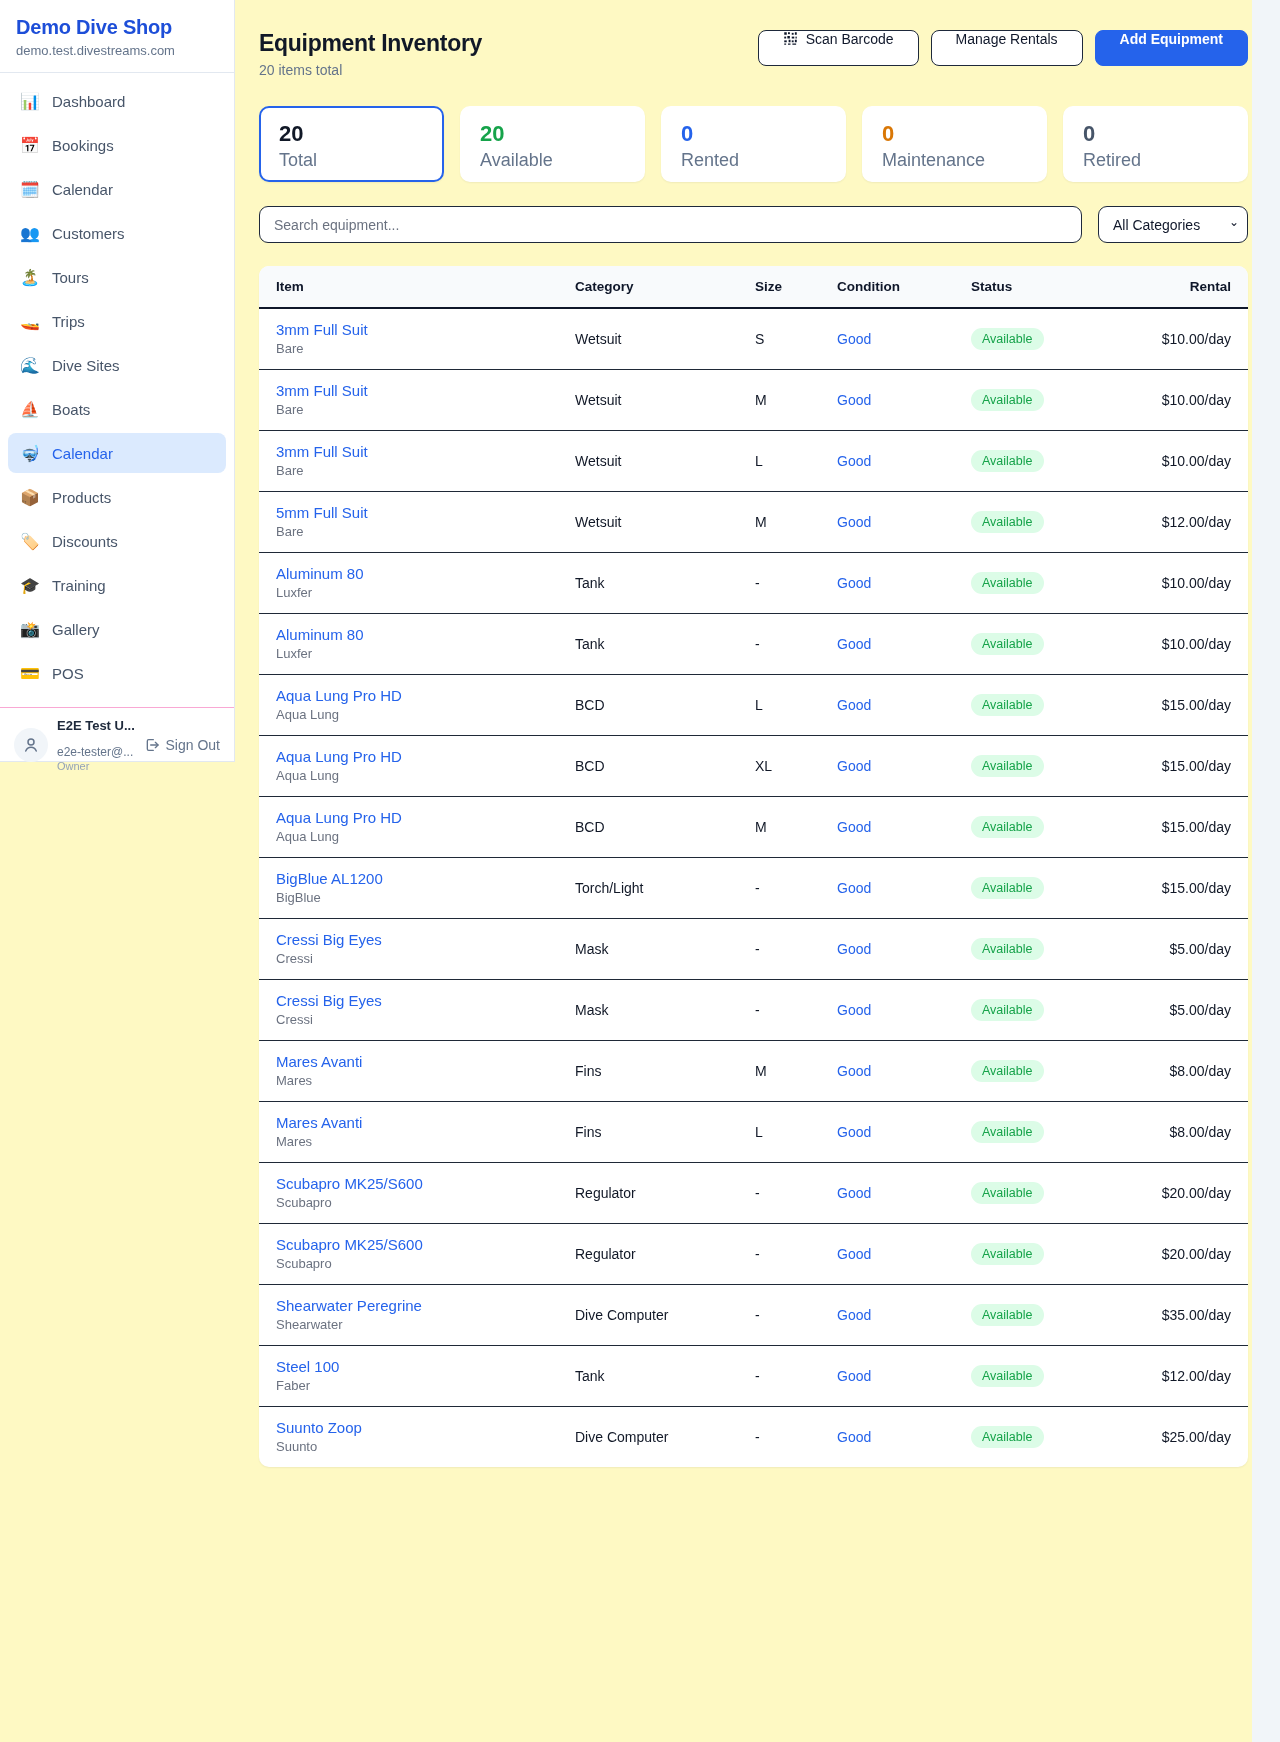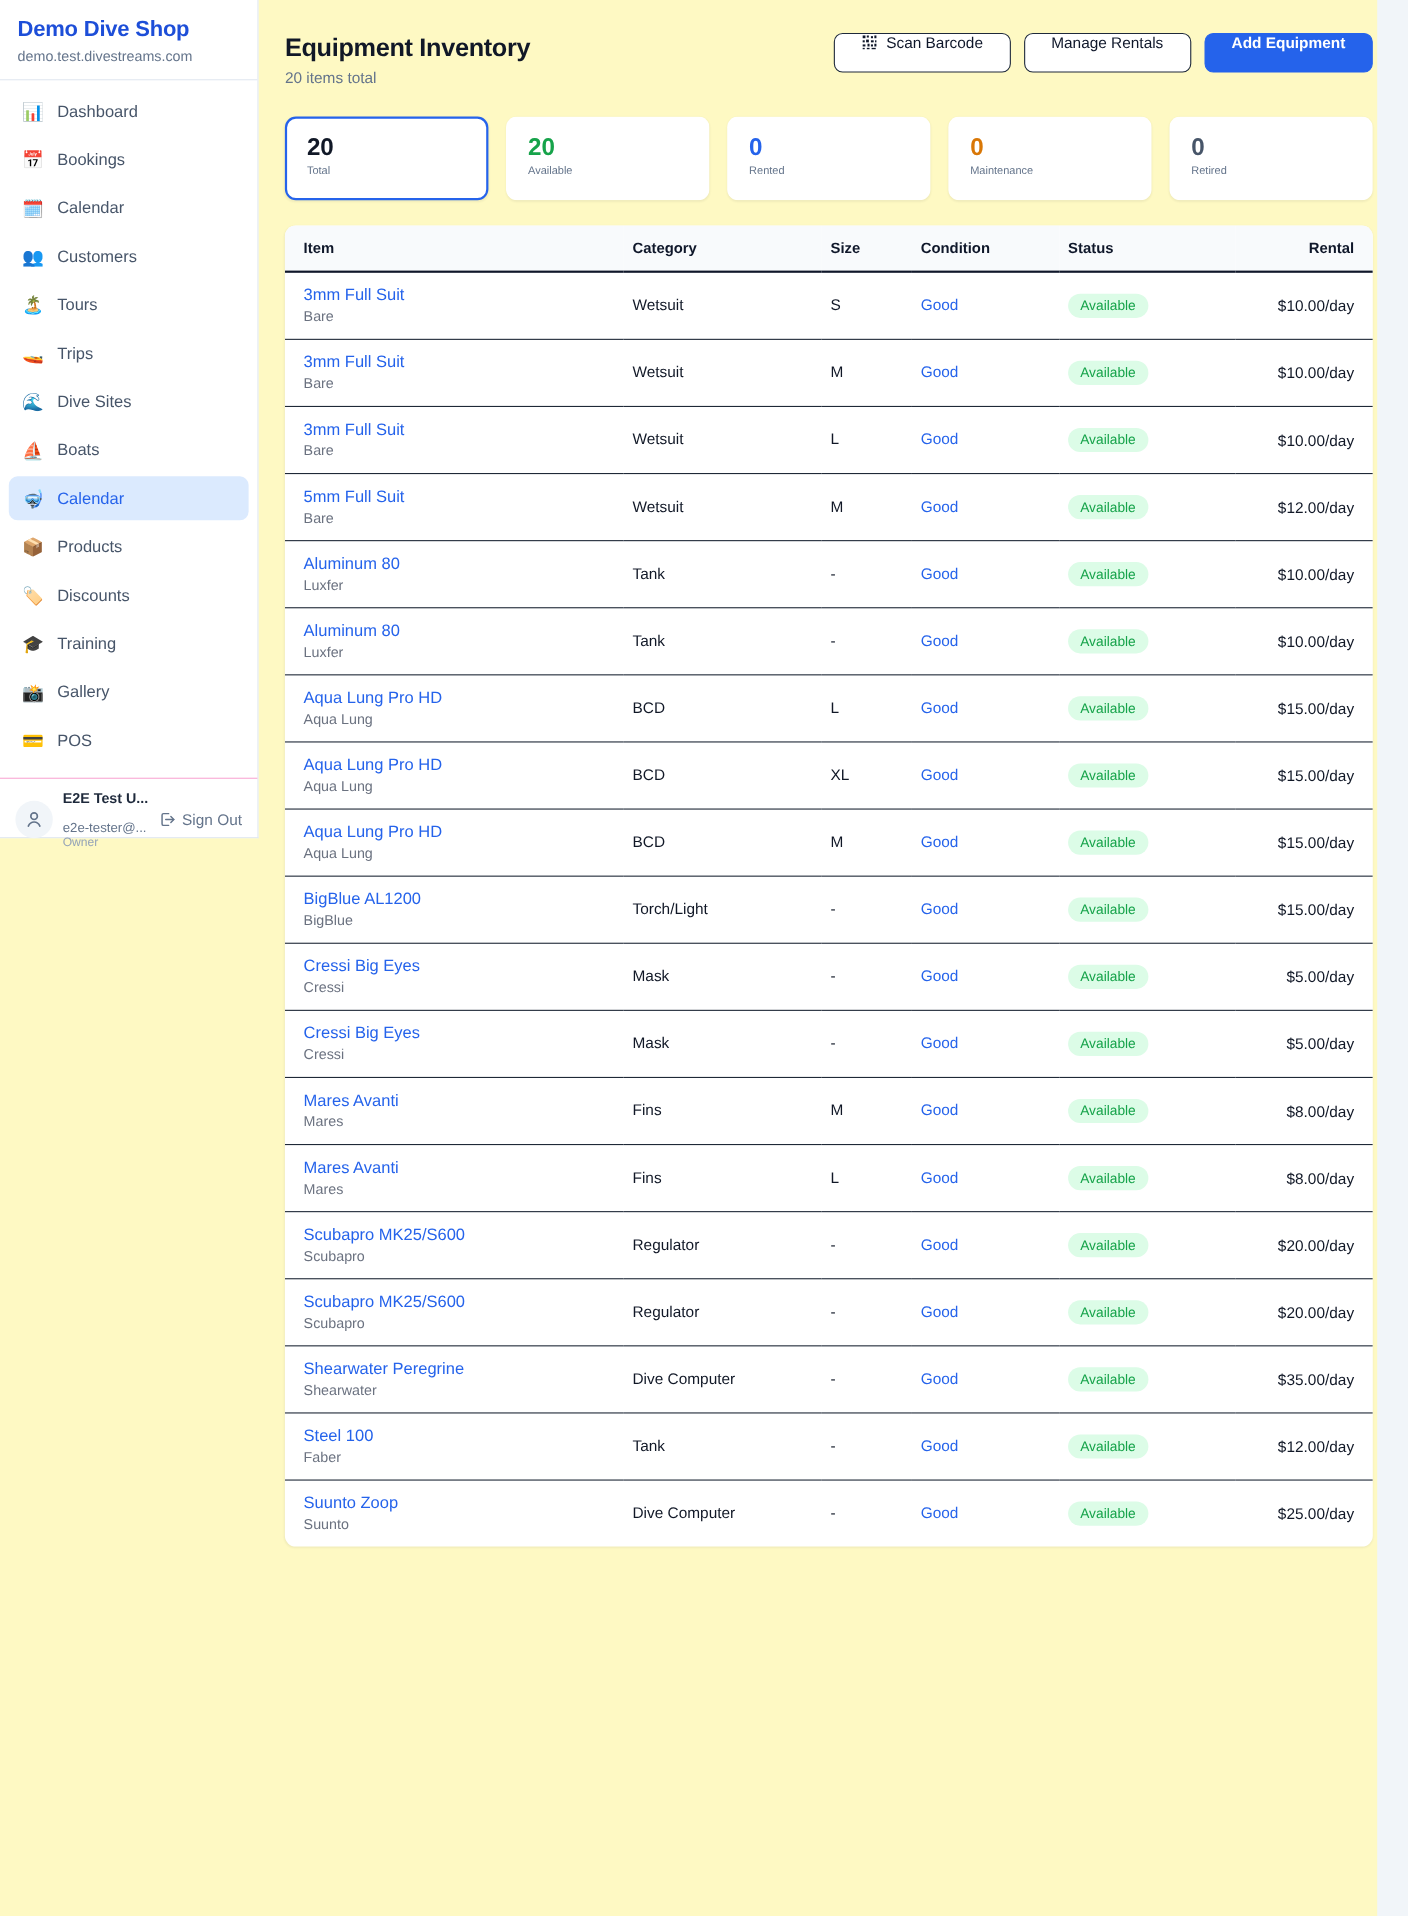--- a/index.html
+++ b/index.html
@@ -57,21 +57,21 @@
   .btn-primary { background:#2563eb; border:1px solid #2563eb; color:#fff; font-weight:600; }
 
   
   .stats { display:flex; gap:16px; margin-top:28px; }
   .stat-card {
     flex:1; background:#fff; border-radius:10px; padding:13px 18px; height:76px;
     border:2px solid transparent; box-shadow:0 1px 2px rgba(15,23,42,.06); cursor:pointer;
   }
   .stat-card.selected { border-color:#2563eb; }
   .stat-value { font-size:22px; font-weight:800; }
-  .stat-label { font-size:10px; color:#64748b; margin-top:3px; }
+  .stat-label { font-size:18px; color:#64748b; margin-top:3px; }
 
   
   .filters { display:flex; gap:16px; margin-top:24px; }
   .search-input {
     flex:1; height:37px; border:1px solid #1e293b; border-radius:9px; background:#fff;
     padding:0 14px; font-size:14px; color:#0f172a; font-family:inherit; outline:none;
   }
   .search-input::placeholder { color:#6b7280; }
   .select-wrap { position:relative; width:150px; }
   .category-select {
@@ -256,20 +256,27 @@
         <div class="stat-card">
           <div class="stat-value" style="color: rgb(217, 119, 6);">0</div>
           <div class="stat-label">Maintenance</div>
         </div>
         <div class="stat-card">
           <div class="stat-value" style="color: rgb(71, 85, 105);">0</div>
           <div class="stat-label">Retired</div>
         </div>
       </div>
 
+    <div class="filters">
+      <input class="search-input" type="text" placeholder="Search equipment..." style="">
+      <div class="select-wrap">
+        <select class="category-select" id="category-select"><option>All Categories</option></select>
+        <span class="select-chevron">⌄</span>
+      </div>
+    </div>
 
     <div class="table-card">
       <table>
         <thead>
           <tr>
             <th class="col-item">Item</th>
             <th class="col-category">Category</th>
             <th class="col-size">Size</th>
             <th class="col-condition">Condition</th>
             <th class="col-status">Status</th>

